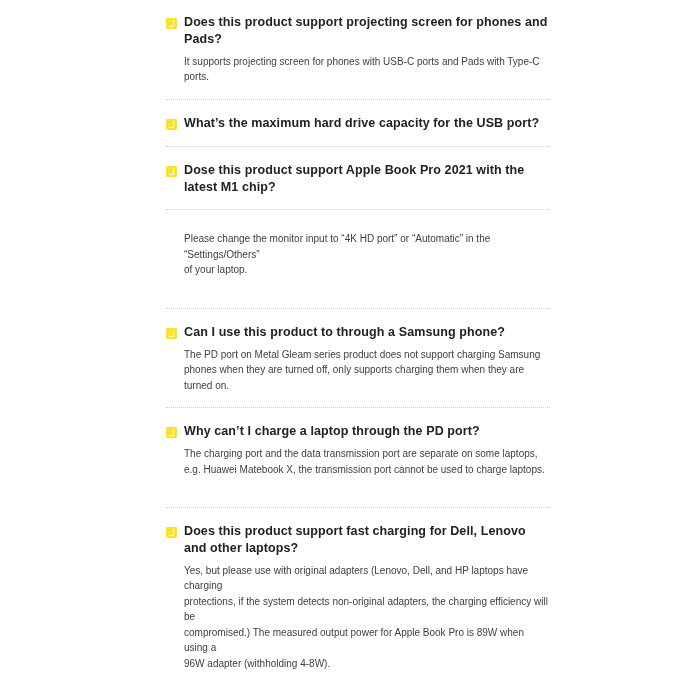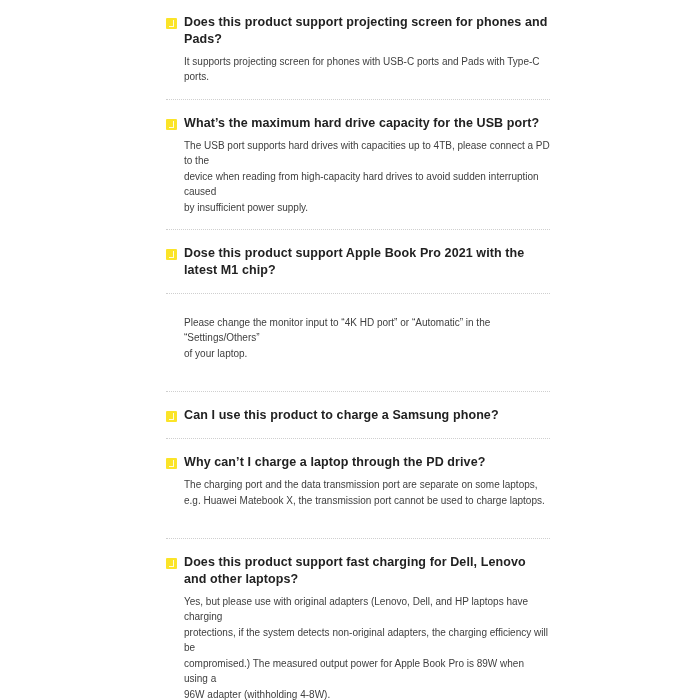--- a/index.html
+++ b/index.html
@@ -91,23 +91,20 @@
       <div class="a-text">It supports projecting screen for phones with USB-C ports and Pads with Type-C ports.</div>
     </div>
     <div class="divider"></div>
     <div class="item-gap"></div>
 
     <div class="faq-item">
       <div class="q-row">
         <span class="q-marker"></span>
         <span class="q-text">What’s the maximum hard drive capacity for the USB port?</span>
       </div>
-      <div class="a-text">The USB port supports hard drives with capacities up to 4TB, please connect a PD to the
-device when reading from high-capacity hard drives to avoid sudden interruption caused
-by insufficient power supply.</div>
     </div>
     <div class="divider"></div>
     <div class="item-gap"></div>
 
     <div class="faq-item">
       <div class="q-row">
         <span class="q-marker"></span>
         <span class="q-text">Dose this product support Apple Book Pro 2021 with the latest M1 chip?</span>
       </div>
     </div>
@@ -118,30 +115,32 @@
       <div class="a-text">Please change the monitor input to “4K HD port” or “Automatic” in the “Settings/Others”
 of your laptop.</div>
     </div>
     <div class="sp-16"></div>
     <div class="divider"></div>
     <div class="item-gap"></div>
 
     <div class="faq-item">
       <div class="q-row">
         <span class="q-marker"></span>
-        <span class="q-text">Can I use this product to charge a Samsung phone?</span>
+        <span class="q-text">Can I use this product to through a Samsung phone?</span>
       </div>
+      <div class="a-text">The PD port on Metal Gleam series product does not support charging Samsung
+phones when they are turned off, only supports charging them when they are turned on.</div>
     </div>
     <div class="divider"></div>
     <div class="item-gap"></div>
 
     <div class="faq-item">
       <div class="q-row">
         <span class="q-marker"></span>
-        <span class="q-text">Why can’t I charge a laptop through the PD drive?</span>
+        <span class="q-text">Why can’t I charge a laptop through the PD port?</span>
       </div>
       <div class="a-text">The charging port and the data transmission port are separate on some laptops,
 e.g. Huawei Matebook X, the transmission port cannot be used to charge laptops.</div>
     </div>
     <div class="sp-16"></div>
     <div class="divider"></div>
     <div class="item-gap"></div>
 
     <div class="faq-item">
       <div class="q-row">

